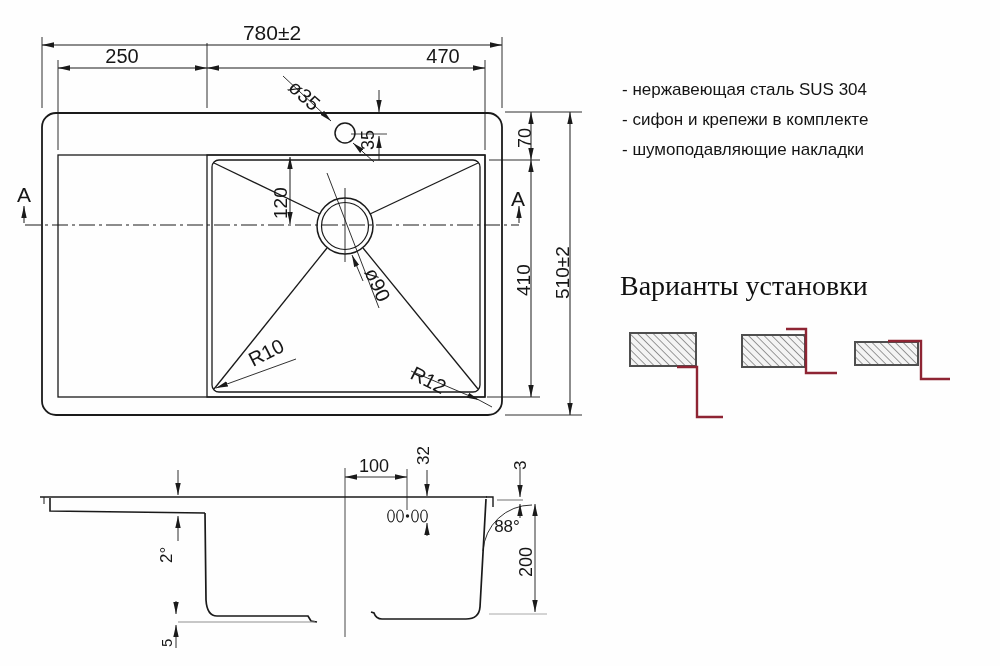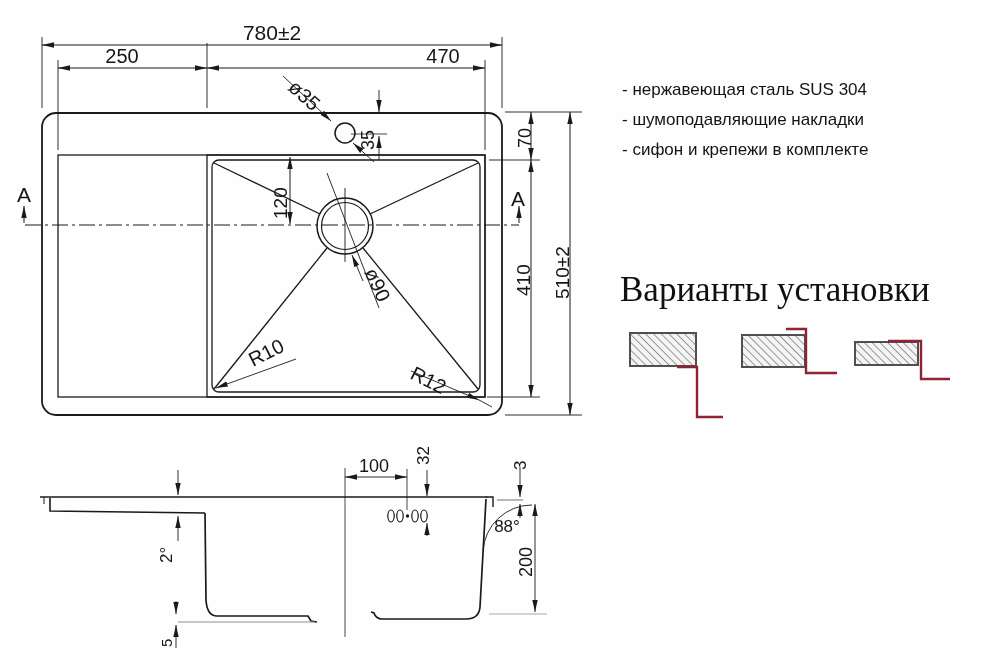--- a/index.html
+++ b/index.html
@@ -1,21 +1,21 @@
 <!DOCTYPE html>
 <html><head>
 <meta charset="utf-8">
 <style>
   html,body{margin:0;padding:0;background:#ffffff;width:1000px;height:666px;overflow:hidden;}
   .stage{position:relative;width:1000px;height:666px;background:#fefefe;font-family:"Liberation Sans",sans-serif;}
   svg.drawing{position:absolute;left:0;top:0;}
   .dim{font-family:"Liberation Sans",sans-serif;fill:#161616;}
   .features{position:absolute;left:622px;top:44px;font-size:17px;line-height:30px;color:#141414;margin-top:31px;}
   .feature-line{white-space:nowrap;}
-  .install-heading{position:absolute;left:620px;top:270px;font-family:"Liberation Serif",serif;font-size:35px;color:#101010;white-space:nowrap;}
+  .install-heading{position:absolute;left:620px;top:270px;font-family:"Liberation Serif",serif;font-size:28px;color:#101010;white-space:nowrap;}
 </style>
 </head>
 <body>
 
 <div class="stage">
 
   <svg class="drawing" width="1000" height="666" viewBox="0 0 1000 666">
     <defs>
       <marker id="ah" markerUnits="userSpaceOnUse" markerWidth="13" markerHeight="8" refX="12" refY="4" orient="auto-start-reverse">
         <path d="M12,4 L0,1.3 L0,6.7 Z" fill="#1a1a1a"></path>
@@ -158,19 +158,19 @@
       </g>
       <g>
         <rect x="855" y="342" width="63" height="23" fill="url(#hatch)" stroke="#4f4f4f" stroke-width="2"></rect>
         <path d="M888,341 L921,341 L921,379 L950,379" fill="none" stroke="#8e2433" stroke-width="2.4"></path>
       </g>
     </g>
   </svg>
 
   <div class="features">
     <div class="feature-line">- нержавеющая сталь SUS 304</div>
+    <div class="feature-line">- сифон и крепежи в комплекте</div>
     <div class="feature-line">- шумоподавляющие накладки</div>
-    <div class="feature-line">- сифон и крепежи в комплекте</div>
   </div>
 
   <div class="install-heading">Варианты установки</div>
 
 </div>
 
 </body></html>

